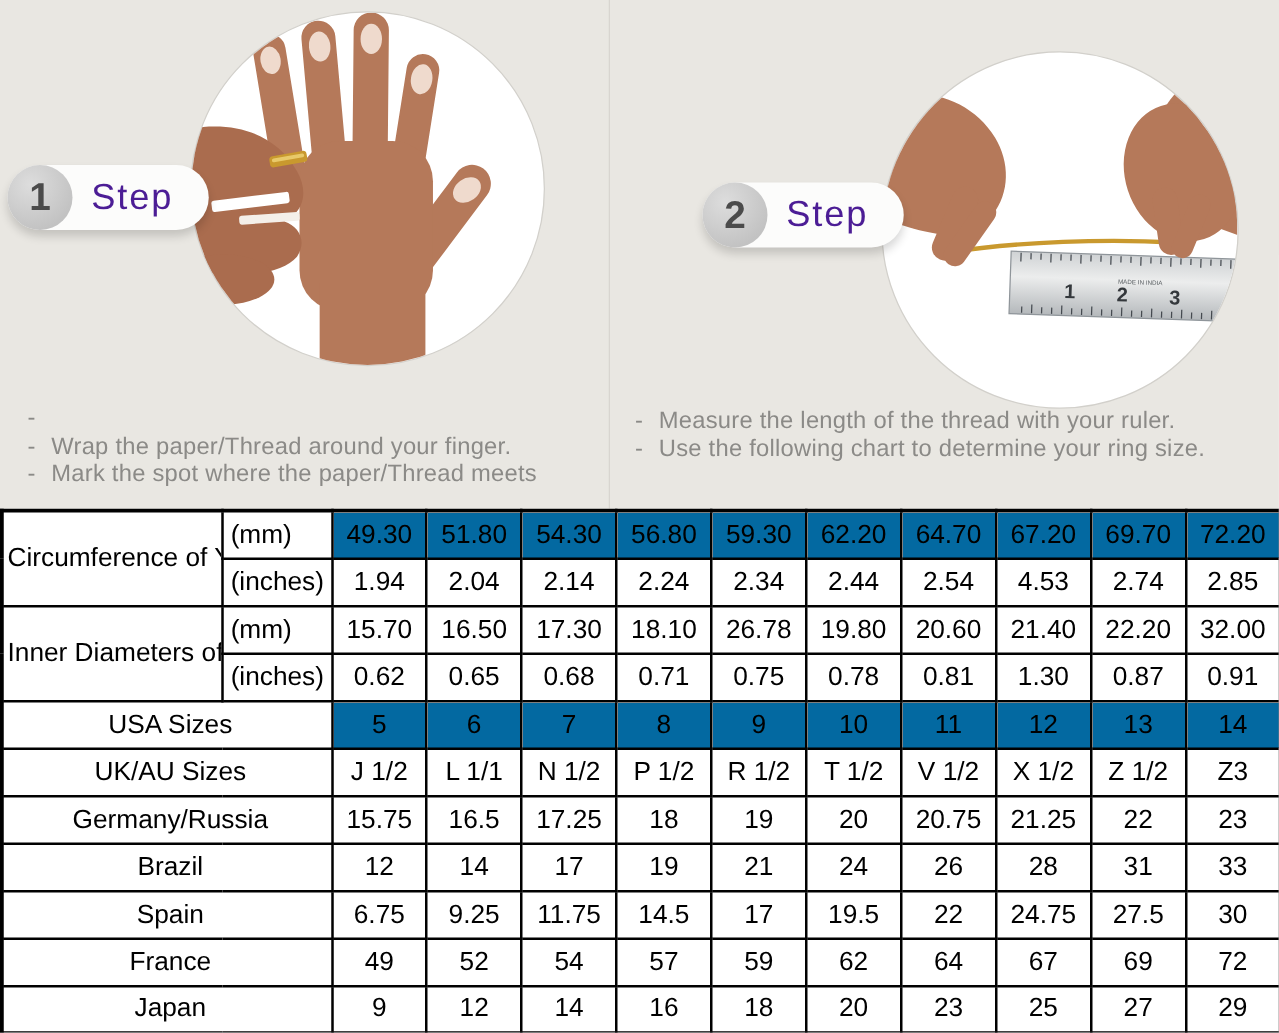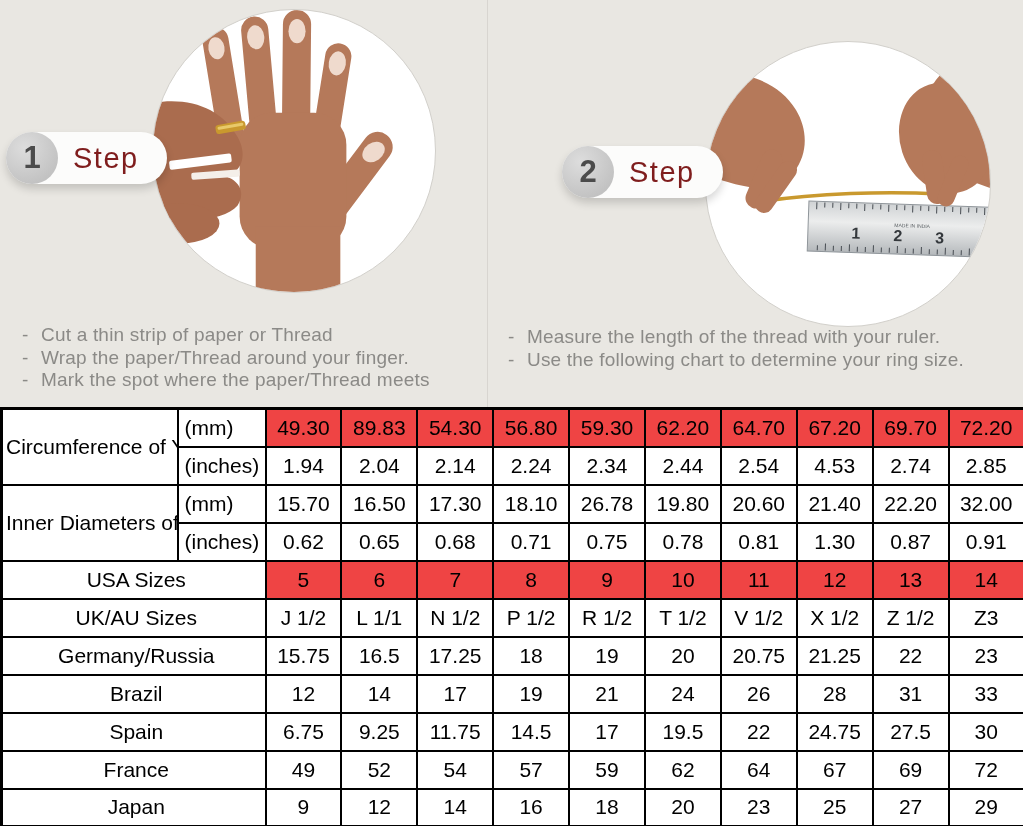--- a/index.html
+++ b/index.html
@@ -19,40 +19,40 @@
 
   .step-badge{position:absolute;height:52px;background:#fcfcfb;border-radius:27px;
               display:flex;align-items:center;padding:0 28px 0 0;
               box-shadow:0 5px 8px rgba(0,0,0,.16);}
   #badge1{left:6px;top:132px;}
   #badge2{left:562px;top:146px;}
   .step-num{width:52px;height:52px;border-radius:50%;flex:0 0 52px;
             background:radial-gradient(circle at 35% 30%, #dddddd, #c2c2c2 75%);
             display:flex;align-items:center;justify-content:center;
             font-size:31px;font-weight:bold;color:#4b4b4b;}
-  .step-label{margin-left:15px;font-size:29px;color:#7f1d1d;letter-spacing:1.5px;}
+  .step-label{margin-left:15px;font-size:29px;color:#4c1d95;letter-spacing:1.5px;}
 
   .instructions{position:absolute;font-size:19px;color:#8b8a87;
                 letter-spacing:.2px;line-height:22.5px;}
   #instr1{left:22px;top:324px;}
   #instr2{left:508px;top:326px;}
   .instr-line{display:flex;}
   .dash{width:19px;flex:0 0 19px;}
 
   
   table{position:absolute;left:0;top:407px;width:1023px;border-collapse:collapse;
         table-layout:fixed;background:#fff;font-size:21px;color:#000;}
   table{border:3px solid #000;}
   td{border:2px solid #000;height:34px;padding:0 3px;white-space:nowrap;overflow:hidden;}
   tr{height:38px;}
   .lbl-cell{text-align:center;}
   .unit{text-align:left;padding-left:6px;margin-top:17px;}
   .country{text-align:center;padding-left:8px;}
   .val{text-align:center;}
-  .shaded{background:#ef4444;}
+  .shaded{background:#0369a1;}
 </style>
 </head>
 <body>
 
 <div id="page">
 
   <div class="top-section">
     <div class="divider"></div>
 
     <div class="photo-circle" id="photo1">
@@ -126,21 +126,20 @@
       <div class="step-label">Step</div>
     </div>
     <div class="step-badge" id="badge2">
       <div class="step-num">2</div>
       <div class="step-label">Step</div>
     </div>
 
     <div class="instructions" id="instr1">
       <div class="instr-line">
           <span class="dash">-</span>
-          <span>Cut a thin strip of paper or Thread</span>
         </div>
       <div class="instr-line">
           <span class="dash">-</span>
           <span>Wrap the paper/Thread around your finger.</span>
         </div>
       <div class="instr-line">
           <span class="dash">-</span>
           <span>Mark the spot where the paper/Thread meets</span>
         </div>
     </div>
@@ -169,21 +168,21 @@
         <col style="width:75.9px">
         <col style="width:75.9px">
         <col style="width:75.9px">
         <col style="width:75.9px">
     </colgroup>
     <tbody>
         <tr>
       <td class="lbl-cell" rowspan="2">Circumference of Your Finger</td>
       <td class="unit">(mm)</td>
       <td class="val shaded">49.30</td>
-      <td class="val shaded">89.83</td>
+      <td class="val shaded">51.80</td>
       <td class="val shaded">54.30</td>
       <td class="val shaded">56.80</td>
       <td class="val shaded">59.30</td>
       <td class="val shaded">62.20</td>
       <td class="val shaded">64.70</td>
       <td class="val shaded">67.20</td>
       <td class="val shaded">69.70</td>
       <td class="val shaded">72.20</td>
     </tr>
     <tr>

